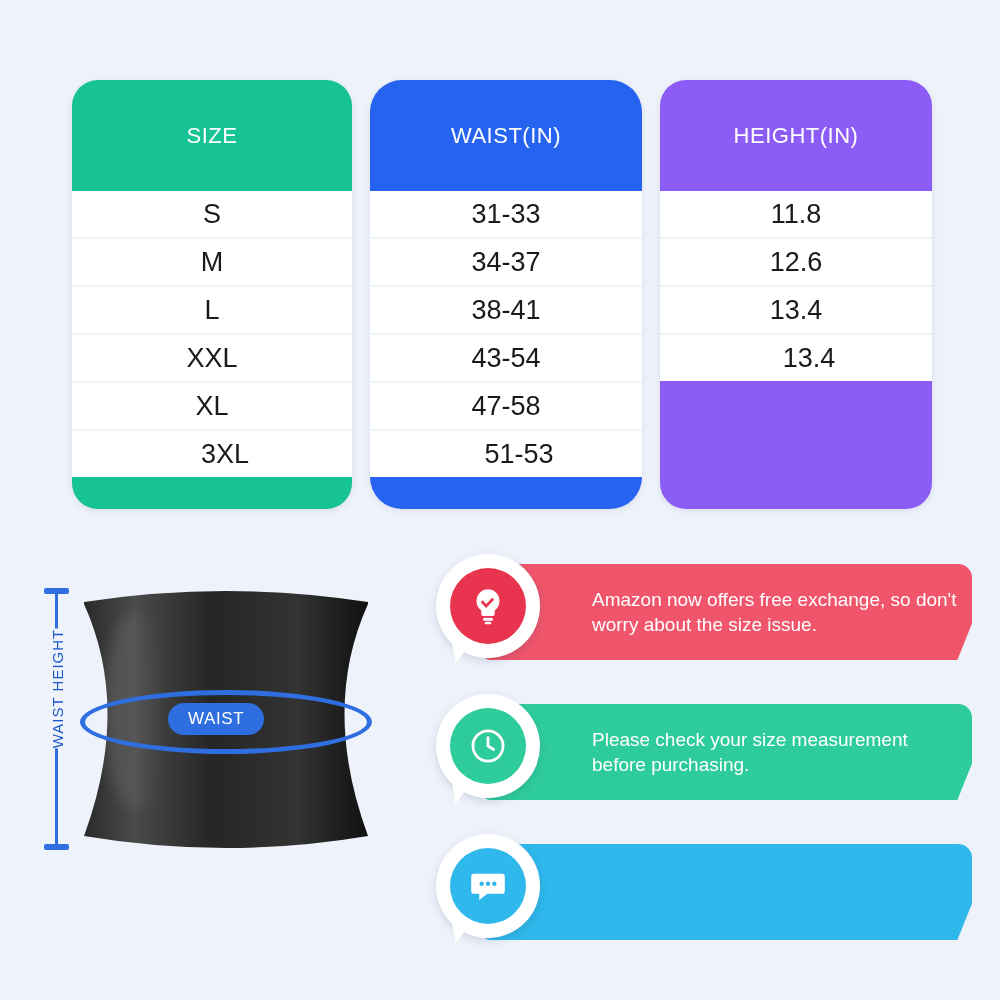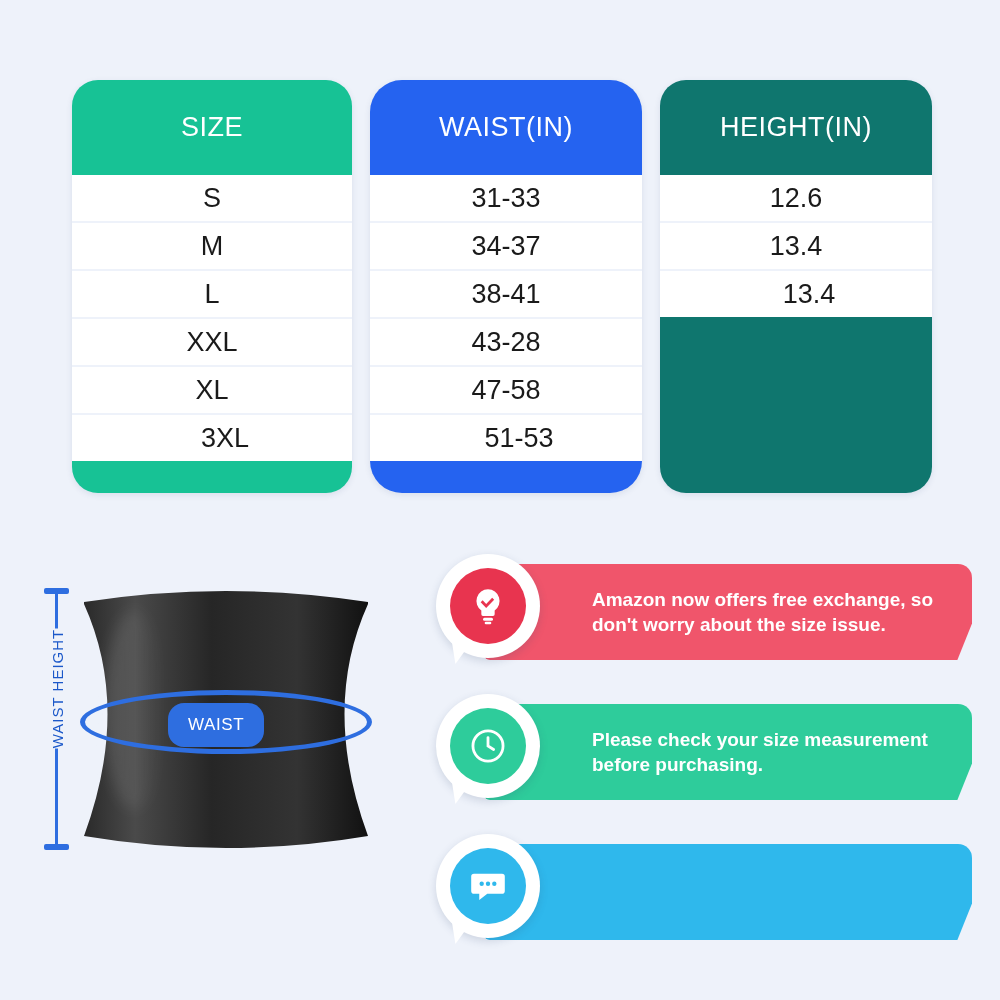--- a/index.html
+++ b/index.html
@@ -26,29 +26,29 @@
   }
   .col {
     flex: 0 0 auto;
     border-radius: 26px;
     overflow: hidden;
     position: relative;
     box-shadow: 0 2px 6px rgba(40,60,110,0.10);
   }
   .col-size   { width: 280px; background: #17c295; }
   .col-waist  { width: 272px; background: #2563f0; border-radius: 32px; }
-  .col-height { width: 272px; background: #0f766e; }
+  .col-height { width: 272px; background: #8b5cf6; }
 
   .col-head {
-    height: 95px;
+    height: 111px;
     display: flex;
     align-items: center;
     justify-content: center;
     color: #ffffff;
-    font-size: 27px;
+    font-size: 22px;
     letter-spacing: 0.5px;
     text-align: right;
   }
   .col-body {
     background: transparent;
     padding-bottom: 32px;
   }
   .cell {
     height: 46px;
     background: #ffffff;
@@ -94,21 +94,21 @@
     width: 292px;
     height: 64px;
     border: 5px solid #2e6ee0;
     border-radius: 50%;
     box-sizing: border-box;
   }
   .waist-pill {
     position: absolute;
     left: 150px;
     top: 143px;
-    padding: 12px 20px;
+    padding: 6px 20px;
     background: #2e6ee0;
     color: #fff;
     font-size: 17px;
     border-radius: 16px;
     letter-spacing: 0.6px;
   }
   .height-bar {
     position: absolute;
     left: 24px;
     top: 28px;
@@ -146,21 +146,20 @@
     background: #eef2fa;
     padding: 4px 0;
   }
 
   
   .notes {
     position: absolute;
     left: 432px;
     top: 552px;
     width: 540px;
-    font-weight: bold;
   }
   .note {
     position: relative;
     height: 132px;
     margin-bottom: 8px;
   }
   .ribbon {
     position: absolute;
     left: 52px;
     top: 12px;
@@ -245,29 +244,30 @@
       <div class="cell">3XL</div>
     </div>
   </div>
 
   <div class="col col-waist">
     <div class="col-head">WAIST(IN)</div>
     <div class="col-body">
       <div class="cell">31-33</div>
       <div class="cell">34-37</div>
       <div class="cell">38-41</div>
-      <div class="cell">43-28</div>
+      <div class="cell">43-54</div>
       <div class="cell">47-58</div>
       <div class="cell">51-53</div>
     </div>
   </div>
 
   <div class="col col-height">
     <div class="col-head">HEIGHT(IN)</div>
     <div class="col-body">
+      <div class="cell">11.8</div>
       <div class="cell">12.6</div>
       <div class="cell">13.4</div>
       <div class="cell">13.4</div>
     </div>
   </div>
 
 </div>
 
 <div class="product-area">
 

